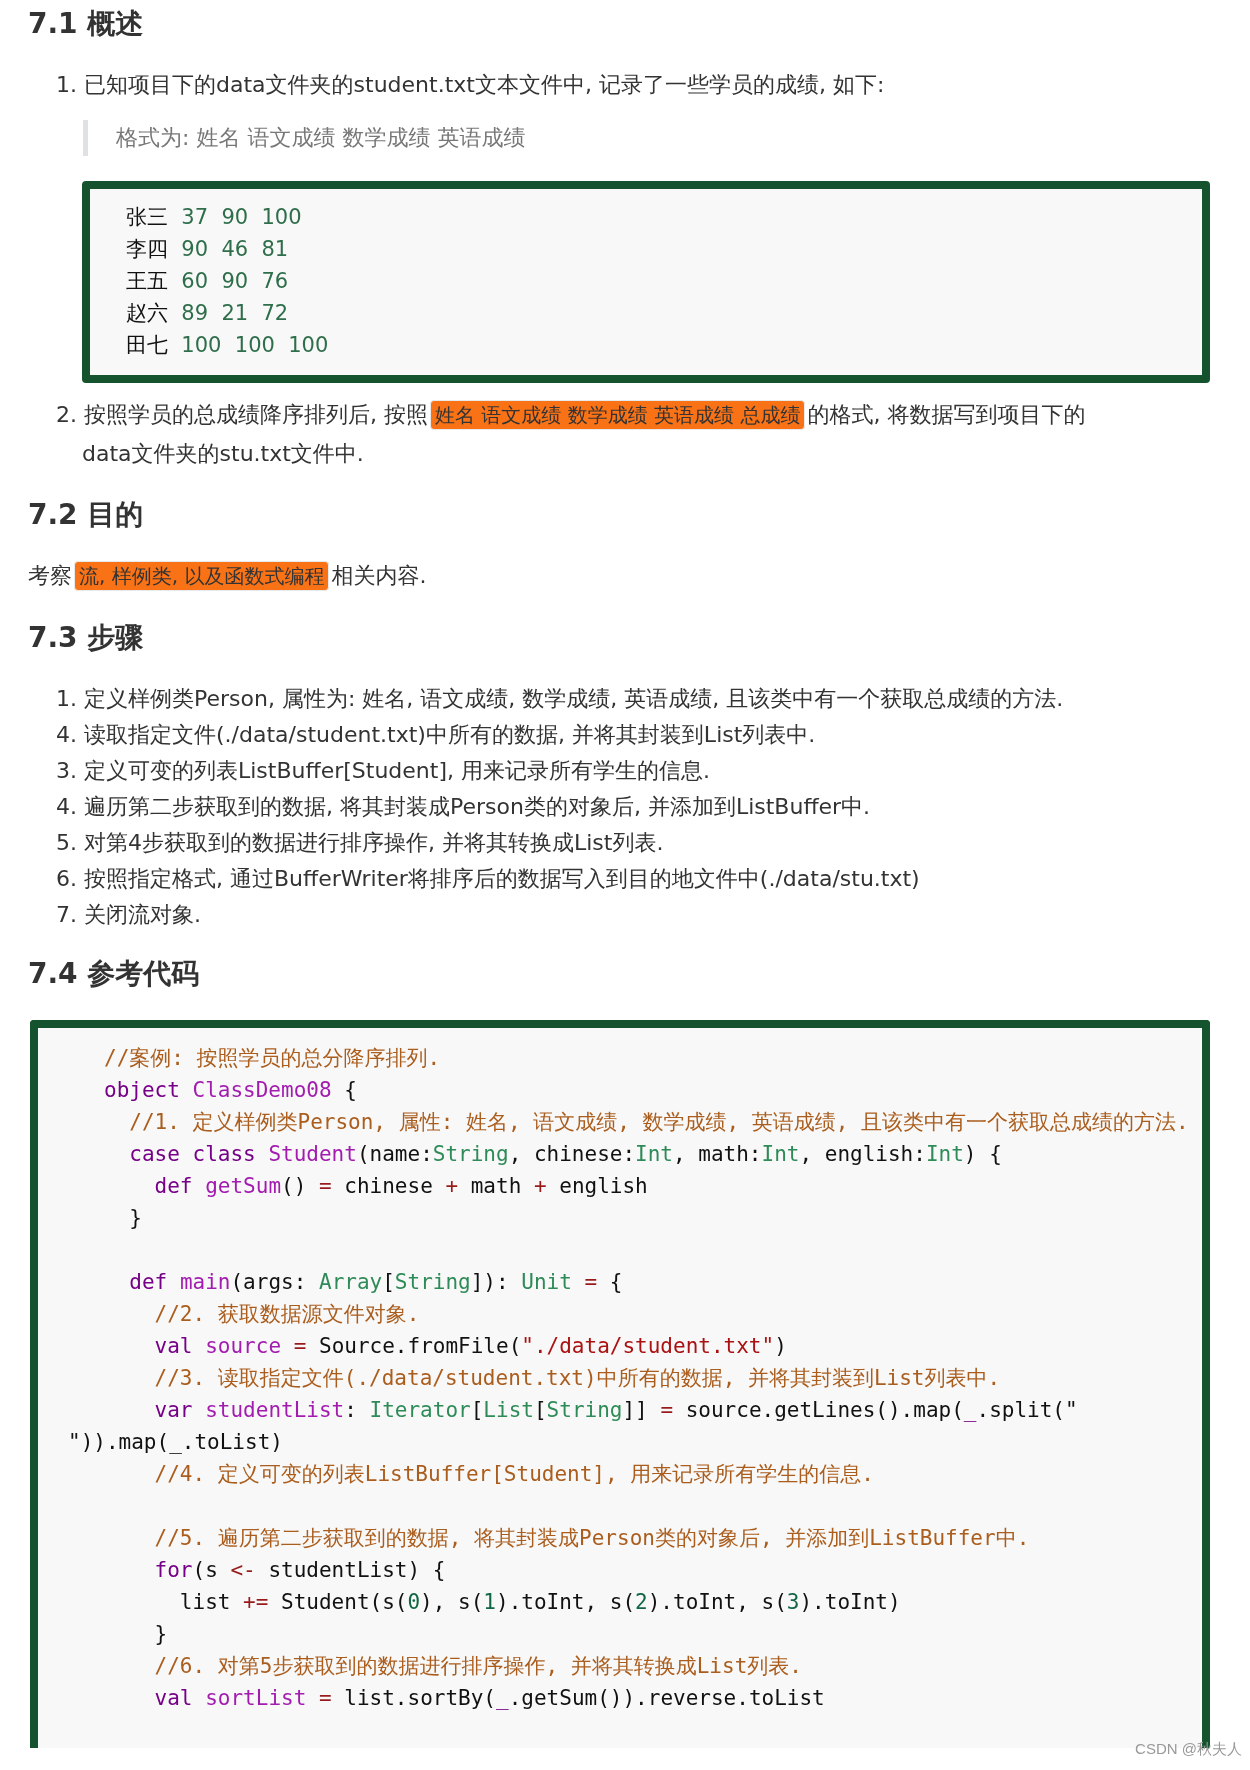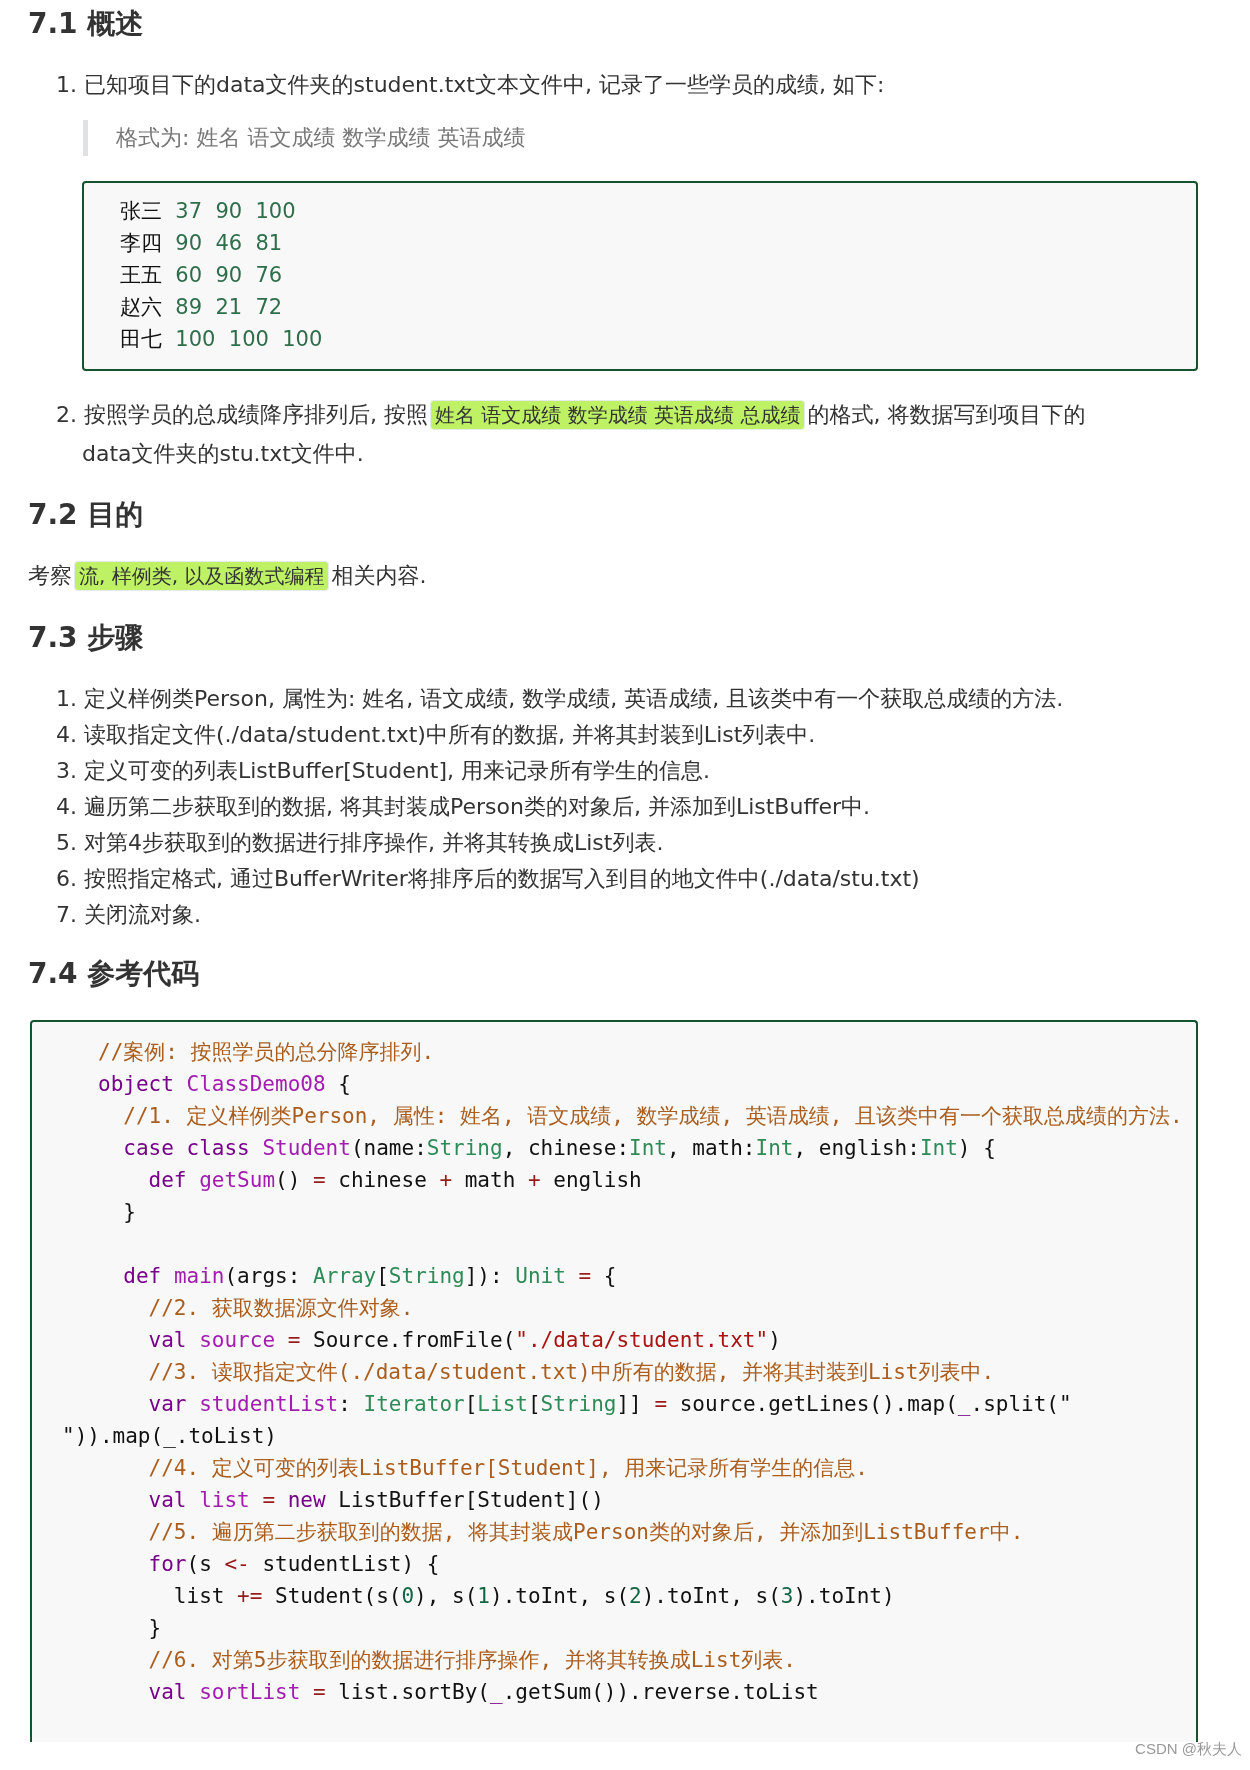--- a/index.html
+++ b/index.html
@@ -8,30 +8,30 @@
     font-family: "DejaVu Sans", "Liberation Sans", sans-serif;
     color: #333333;
   }
   .page { position: absolute; left: 0; top: 0; width: 1250px; }
   h2 {
     position: absolute; margin: 0; font-size: 28px; font-weight: bold; color: #333;
     left: 28px; line-height: 40px;
   }
   .txt { position: absolute; font-size: 22px; line-height: 30px; color: #333; white-space: nowrap; }
   .inline-code {
-    display: inline-block; background: #bef264; border: 1px solid #e7eaed; border-radius: 4px;
+    display: inline-block; background: #f97316; border: 1px solid #e7eaed; border-radius: 4px;
     padding: 0 4px; font-size: 20px; line-height: 28px; color: #333; margin: 0 2px;
   }
   .quote {
     position: absolute; left: 83px; top: 120px; height: 36px;
     border-left: 5px solid #dfe2e5; padding-left: 28px;
     font-size: 22px; line-height: 36px; color: #777;
   }
   .pre-box {
-    position: absolute; background: #f8f8f8; border: 2px solid #14532d; border-radius: 4px;
+    position: absolute; background: #f8f8f8; border: 8px solid #14532d; border-radius: 4px;
   }
   .data-line { position: absolute; font-size: 21px; line-height: 32px; white-space: pre; }
   .data-line .name { color: #111; }
   .data-line .num { color: #2e6e4a; font-family: "DejaVu Sans", sans-serif; }
   .code-line {
     position: absolute; left: 66px; font-family: "DejaVu Sans Mono", "Liberation Mono", monospace;
     font-size: 21px; line-height: 32px; white-space: pre; color: #111;
   }
   .c-com { color: #aa5d1d; }
   .c-kw { color: #770088; }
@@ -90,21 +90,20 @@
     <div class="code-line" style="top:142px;">    <span class="c-kw">def</span> <span class="c-def">getSum</span>() <span class="c-op">=</span> chinese <span class="c-op">+</span> math <span class="c-op">+</span> english</div>
     <div class="code-line" style="top:110px;">  <span class="c-kw">case</span> <span class="c-kw">class</span> <span class="c-def">Student</span>(name:<span class="c-type">String</span>, chinese:<span class="c-type">Int</span>, math:<span class="c-type">Int</span>, english:<span class="c-type">Int</span>) {</div>
     <div class="code-line" style="top:174px;">  }</div>
     <div class="code-line" style="top:238px;">  <span class="c-kw">def</span> <span class="c-def">main</span>(args: <span class="c-type">Array</span>[<span class="c-type">String</span>]): <span class="c-type">Unit</span> <span class="c-op">=</span> {</div>
     <div class="code-line c-com" style="top:270px;">    //2. 获取数据源文件对象.</div>
     <div class="code-line" style="top:302px;">    <span class="c-kw">val</span> <span class="c-def">source</span> <span class="c-op">=</span> Source.fromFile(<span class="c-str">"./data/student.txt"</span>)</div>
     <div class="code-line c-com" style="top:334px;">    //3. 读取指定文件(./data/student.txt)中所有的数据, 并将其封装到List列表中.</div>
     <div class="code-line" style="top:366px;">    <span class="c-kw">var</span> <span class="c-def">studentList</span>: <span class="c-type">Iterator</span>[<span class="c-type">List</span>[<span class="c-type">String</span>]] <span class="c-op">=</span> source.getLines().map(<span class="c-kw">_</span>.split("</div>
     <div class="code-line" style="top:398px; left:30px;">")).map(_.toList)</div>
     <div class="code-line c-com" style="top:430px;">    //4. 定义可变的列表ListBuffer[Student], 用来记录所有学生的信息.</div>
-    <div class="code-line" style="top:462px;">    <span class="c-kw">val</span> <span class="c-def">list</span> <span class="c-op">=</span> <span class="c-kw">new</span> ListBuffer[Student]()</div>
     <div class="code-line c-com" style="top:494px;">    //5. 遍历第二步获取到的数据, 将其封装成Person类的对象后, 并添加到ListBuffer中.</div>
     <div class="code-line" style="top:526px;">    <span class="c-kw">for</span>(s <span class="c-op">&lt;-</span> studentList) {</div>
     <div class="code-line" style="top:558px;">      list <span class="c-op">+=</span> Student(s(<span class="c-num">0</span>), s(<span class="c-num">1</span>).toInt, s(<span class="c-num">2</span>).toInt, s(<span class="c-num">3</span>).toInt)</div>
     <div class="code-line" style="top:590px;">    }</div>
     <div class="code-line c-com" style="top:622px;">    //6. 对第5步获取到的数据进行排序操作, 并将其转换成List列表.</div>
     <div class="code-line" style="top:654px;">    <span class="c-kw">val</span> <span class="c-def">sortList</span> <span class="c-op">=</span> list.sortBy(<span class="c-kw">_</span>.getSum()).reverse.toList</div>
   </div>
 
   <div class="footer">CSDN @秋夫人</div>
 </div>

